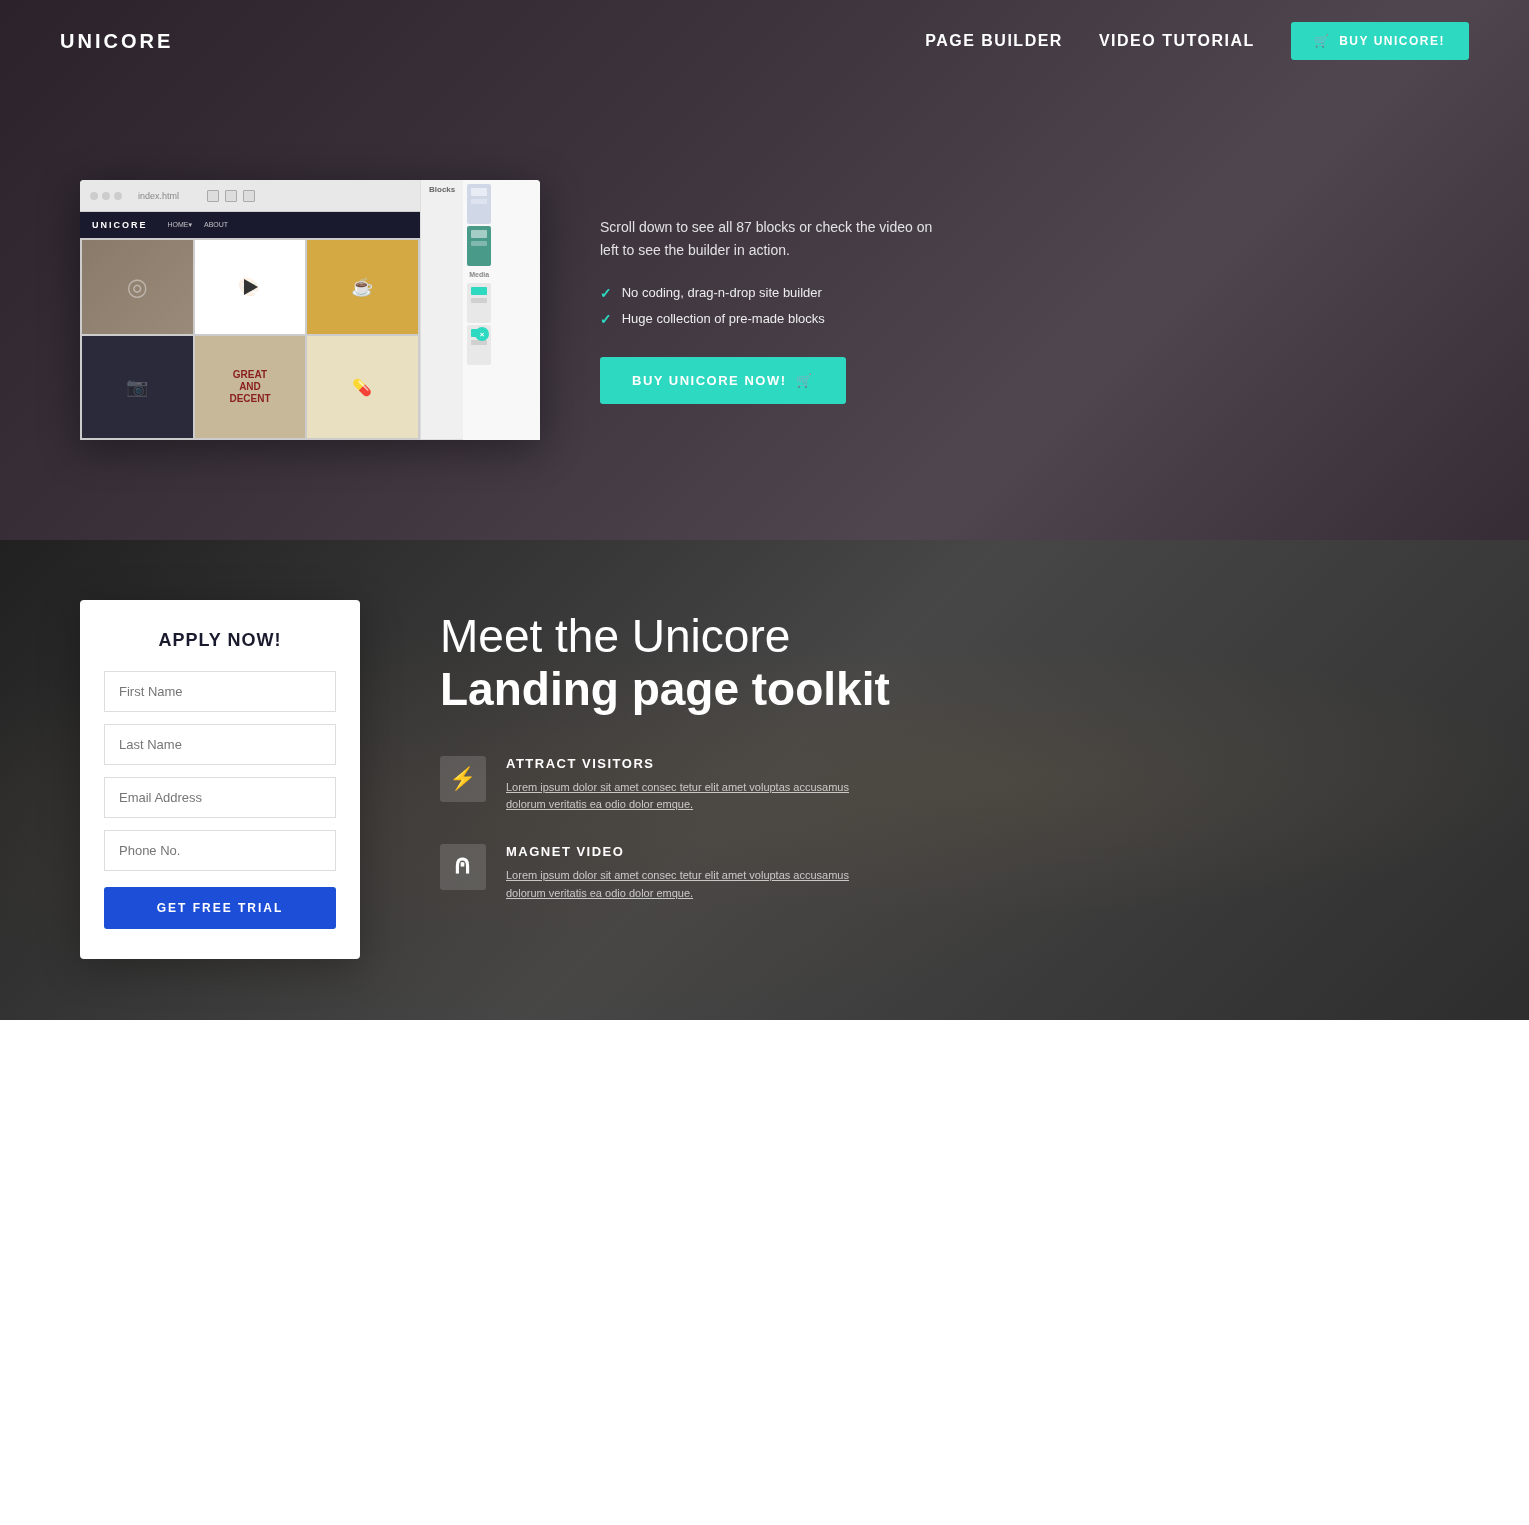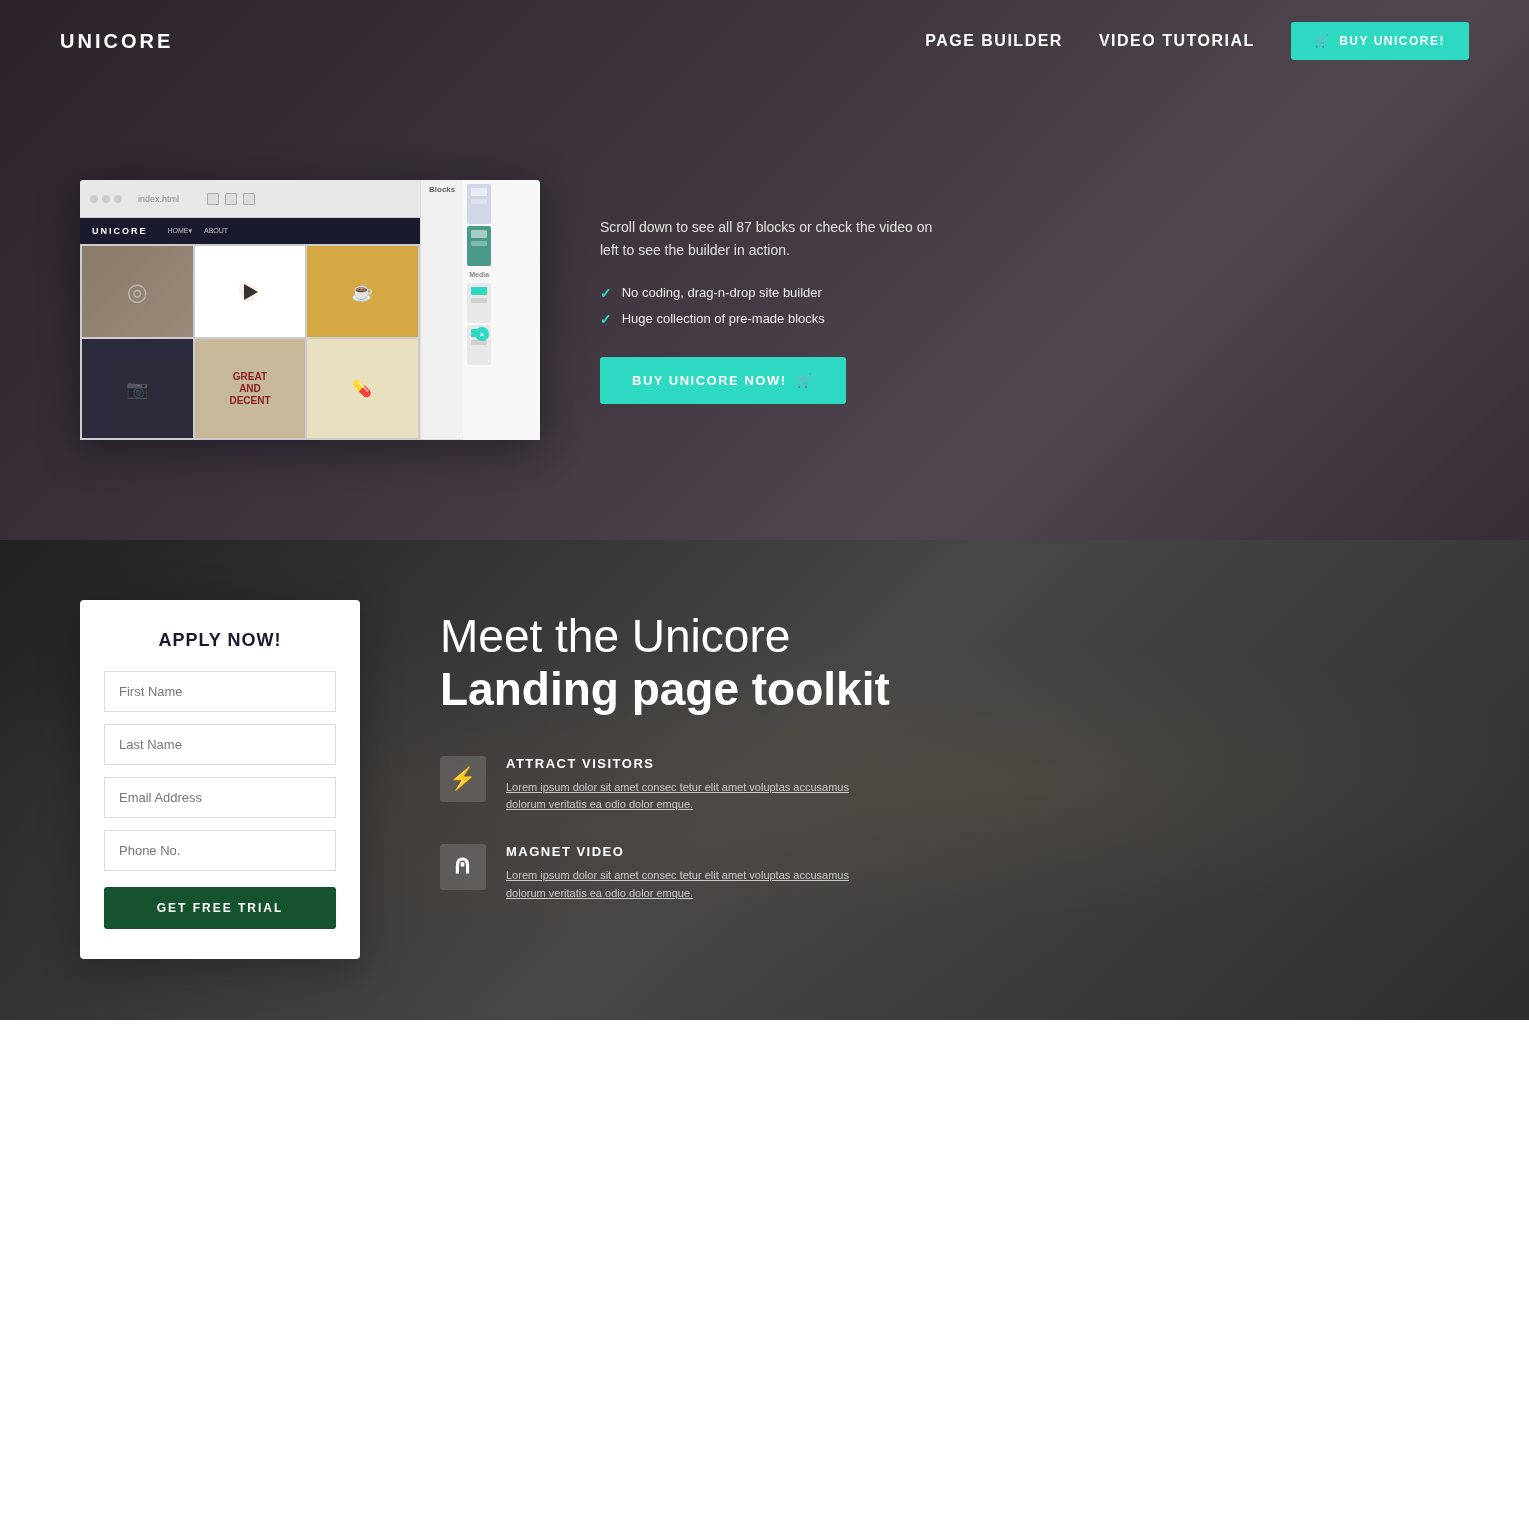--- a/index.html
+++ b/index.html
@@ -88,21 +88,21 @@
       overflow: hidden;
       display: flex;
     }
     .browser-left {
       flex: 0 0 340px;
       display: flex;
       flex-direction: column;
     }
     .browser-titlebar {
       background: #e8e8e8;
-      height: 38px;
+      height: 32px;
       display: flex;
       align-items: center;
       padding: 0 10px;
       gap: 8px;
       border-bottom: 1px solid #ccc;
     }
     .browser-dots {
       display: flex; gap: 4px;
     }
     .browser-dot {
@@ -303,21 +303,21 @@
       border: 1px solid #ddd;
       border-radius: 0;
       padding: 12px 14px;
       font-size: 13px;
       color: #aaa;
       margin-bottom: 12px;
       outline: none;
     }
     .form-submit {
       width: 100%;
-      background: #14532d;
+      background: #1d4ed8;
       color: #fff;
       border: none;
       padding: 14px;
       font-size: 12px;
       font-weight: 700;
       letter-spacing: 2px;
       border-radius: 3px;
       cursor: pointer;
       margin-top: 4px;
     }

